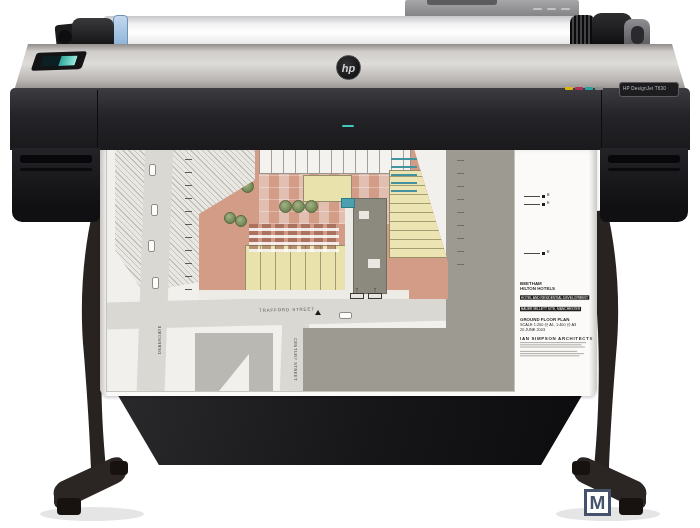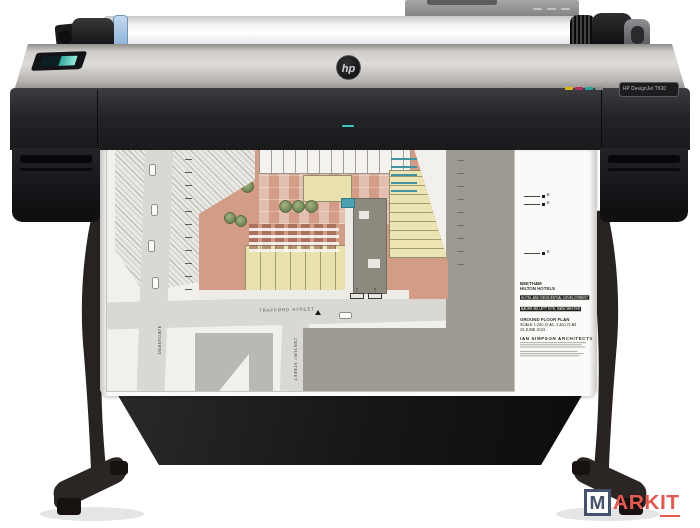--- a/index.html
+++ b/index.html
@@ -262,19 +262,15 @@
     <div class="abs mod-slot"></div>
     <div class="abs mod-slot2"></div>
   </div>
   <div class="abs module mod-r">
     <div class="abs mod-slot"></div>
     <div class="abs mod-slot2"></div>
   </div>
 
   <div class="abs markit">
     <div class="mk-square">M</div>
-    <div class="mk-word">
-        <span>ARK</span>
-        <span class="mk-it">IT</span>
-      </div>
   </div>
 
 </div>
 
 </body></html>

